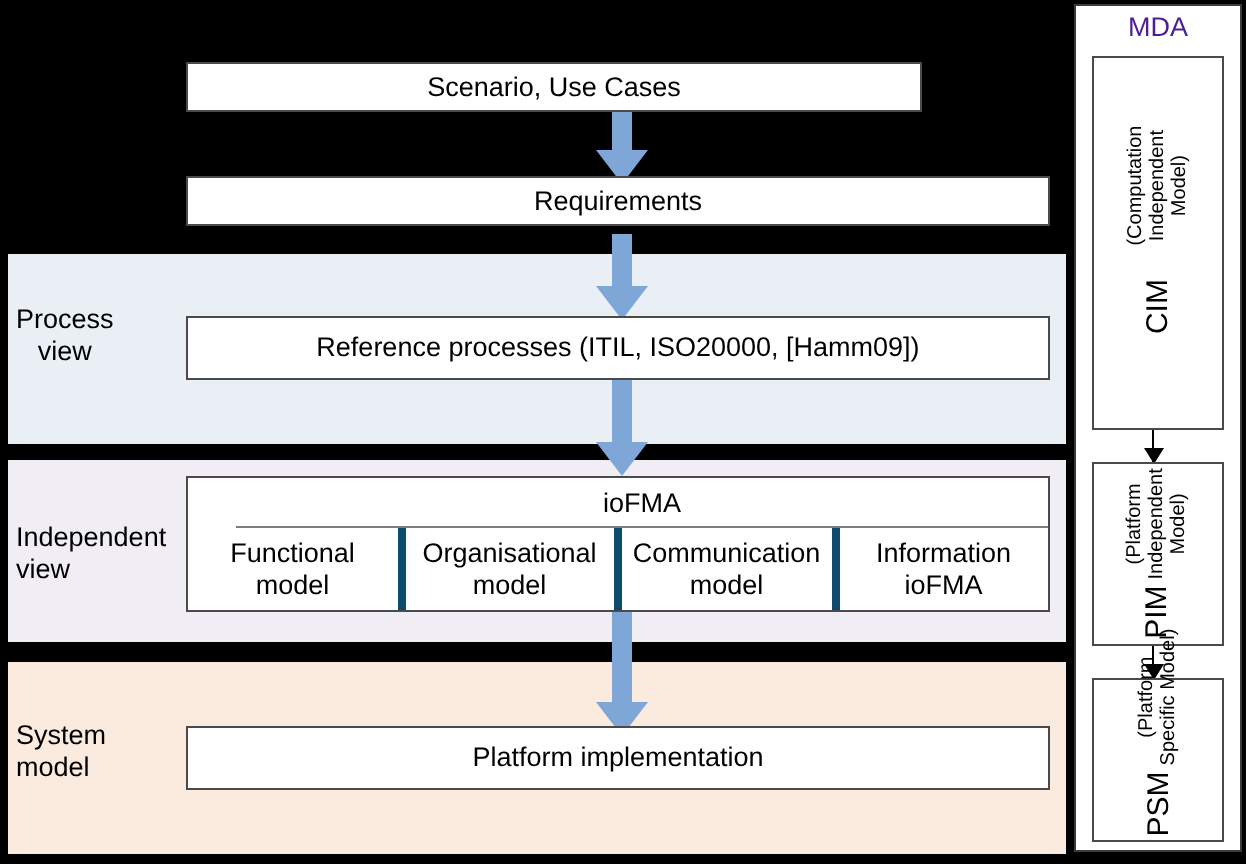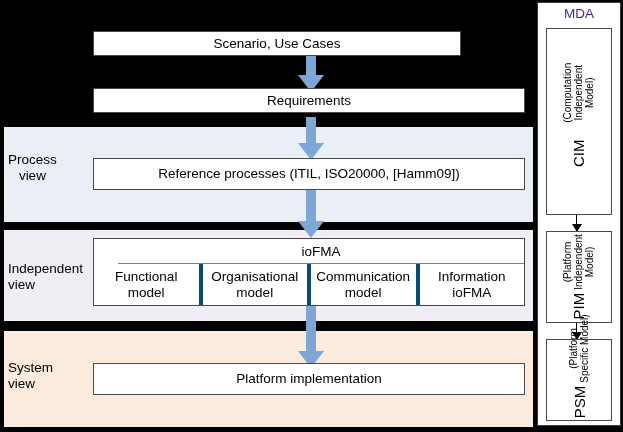--- a/index.html
+++ b/index.html
@@ -195,21 +195,21 @@
 
   <div class="band band-process" style="left:4px; top:127px; width:529px; height:95px;"></div>
   <div class="band band-arch" style="left:4px; top:230px; width:529px; height:91px;"></div>
   <div class="band band-system" style="left:4px; top:331px; width:529px; height:96px;"></div>
 
   <div class="band-label" style="top:152px;text-align:center;">Process
 view</div>
   <div class="band-label" style="top:261px;">Independent
 view</div>
   <div class="band-label" style="top:360px;">System
-view</div>
+model</div>
 
   <div class="arrow" style="left:298px; top:55px; height:37px;">
     <div class="shaft" style="height:20px;"></div>
     <div class="head" style="top:20px;"></div>
   </div>
 
   <div class="arrow" style="left:298px; top:117px; height:43px;">
     <div class="shaft" style="height:26px;"></div>
     <div class="head" style="top:26px;"></div>
   </div>

